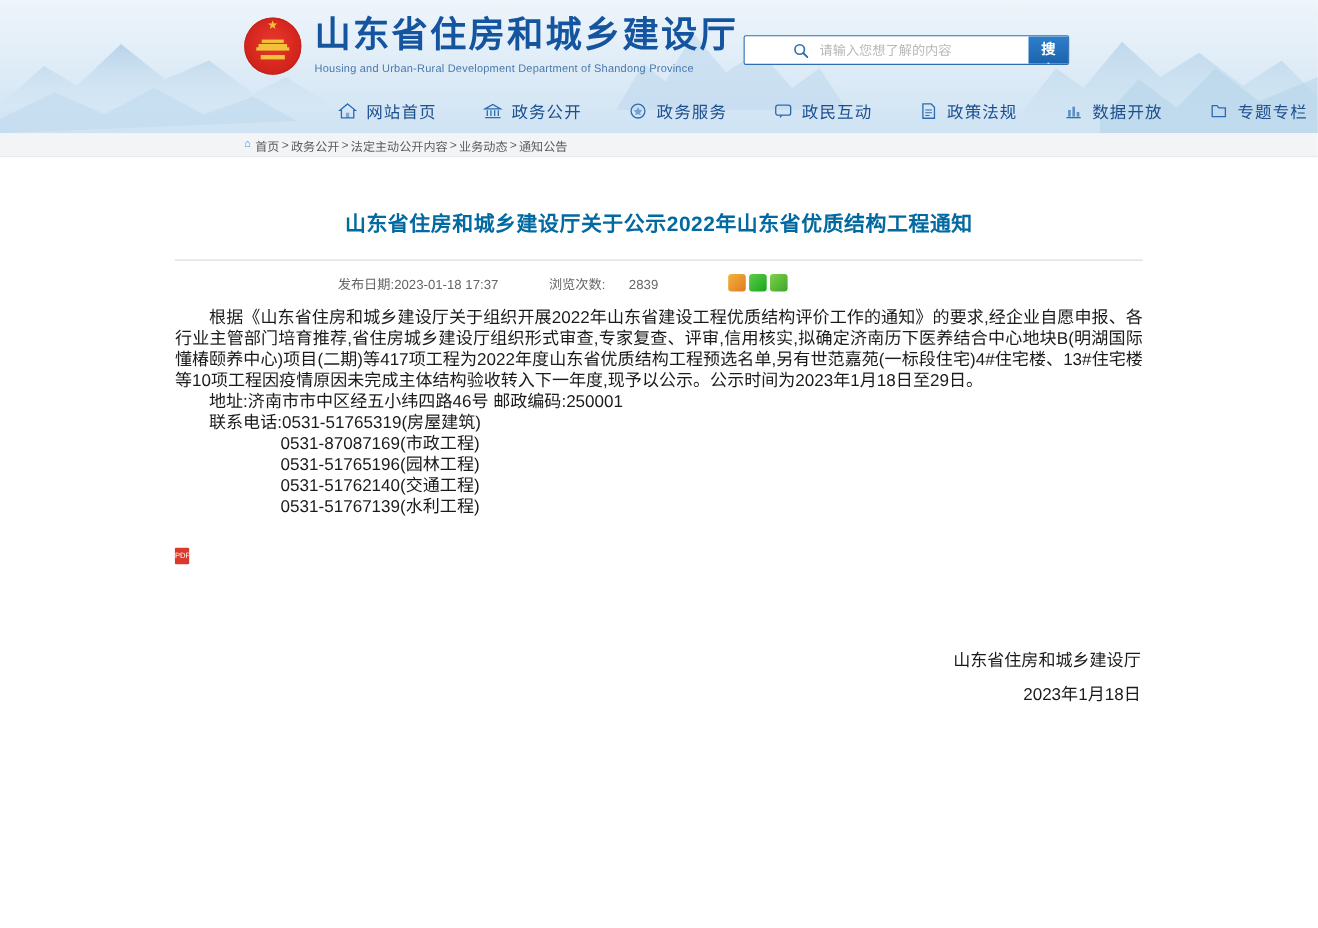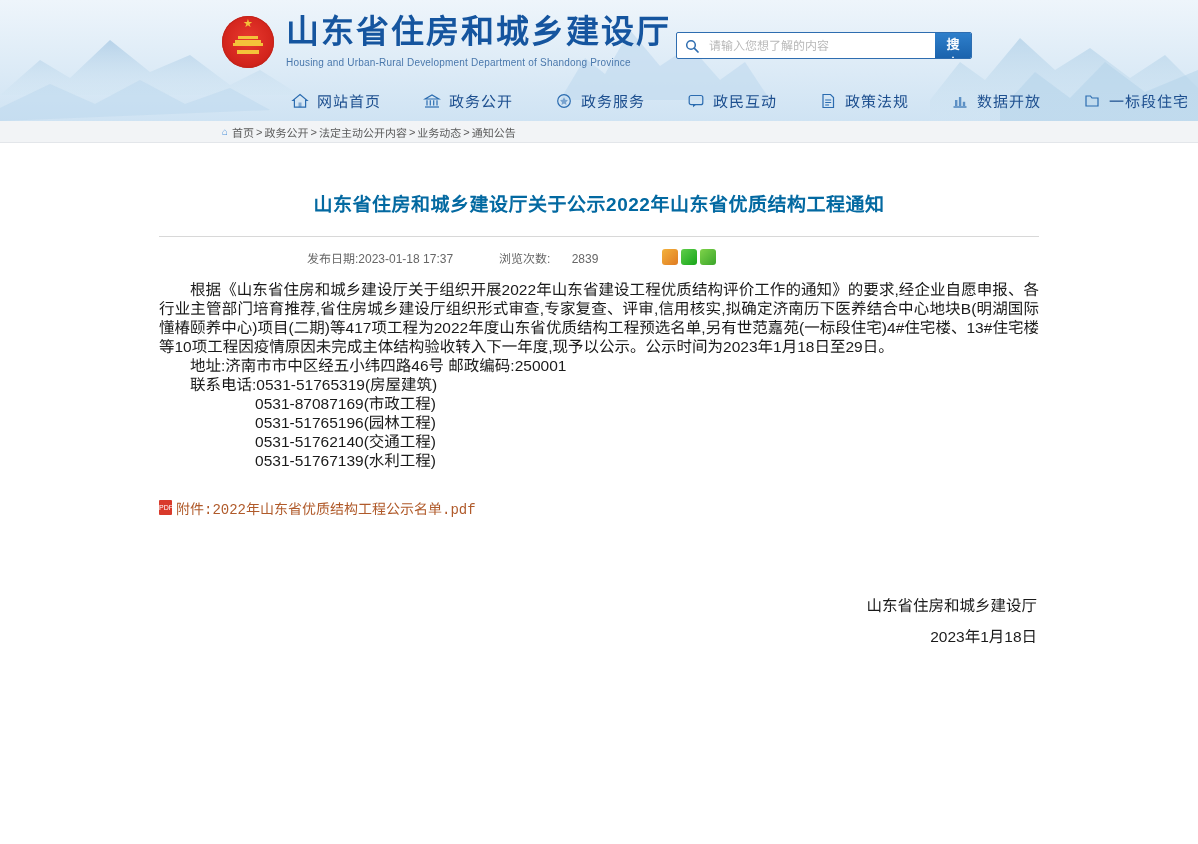--- a/index.html
+++ b/index.html
@@ -82,20 +82,21 @@
   
   .search-box {
     position: absolute;
     left: 676px; top: 32px;
     width: 296px; height: 27px;
     display: flex;
     border: 1px solid #2e6db0;
     border-radius: 2px;
     background: #fff;
     overflow: hidden;
+    padding-left: 36px;
   }
   .search-icon-wrap {
     width: 30px;
     display: flex; align-items: center; justify-content: center;
   }
   .search-input {
     flex: 1;
     border: 0;
     outline: none;
     font-size: 12px;
@@ -369,21 +370,21 @@
           </svg>
       </span>
       <span class="nav-label">数据开放</span>
     </div>
     <div class="nav-item">
       <span class="nav-ico">
         <svg width="18" height="18" viewBox="0 0 18 18">
             <path d="M3 4 L7.5 4 L9 6 L15 6 L15 14 L3 14 Z" fill="none" stroke="#2b6cb0" stroke-width="1.2"></path>
           </svg>
       </span>
-      <span class="nav-label">一标段住宅</span>
+      <span class="nav-label">专题专栏</span>
     </div>
   </nav>
 </div>
 
 <div class="crumb-bar">
   <div class="crumb">
     <span class="home-ico">⌂</span>
     <a href="#">首页</a>
     <span class="sep">&gt;</span>
     <a href="#">政务公开</a>
@@ -419,21 +420,20 @@
       <div class="addr-line">地址:济南市市中区经五小纬四路46号  邮政编码:250001</div>
       <div class="plain-line">联系电话:0531-51765319(房屋建筑)</div>
       <div class="phone-line">0531-87087169(市政工程)</div>
       <div class="phone-line">0531-51765196(园林工程)</div>
       <div class="phone-line">0531-51762140(交通工程)</div>
       <div class="phone-line">0531-51767139(水利工程)</div>
     </div>
 
     <div class="attach">
       <span class="pdf-ico">PDF</span>
-      <span>附件:2022年山东省优质结构工程公示名单.pdf</span>
     </div>
 
     <div class="signature">
       <div>山东省住房和城乡建设厅</div>
       <div>2023年1月18日</div>
     </div>
 
   </div>
 </div>
 

